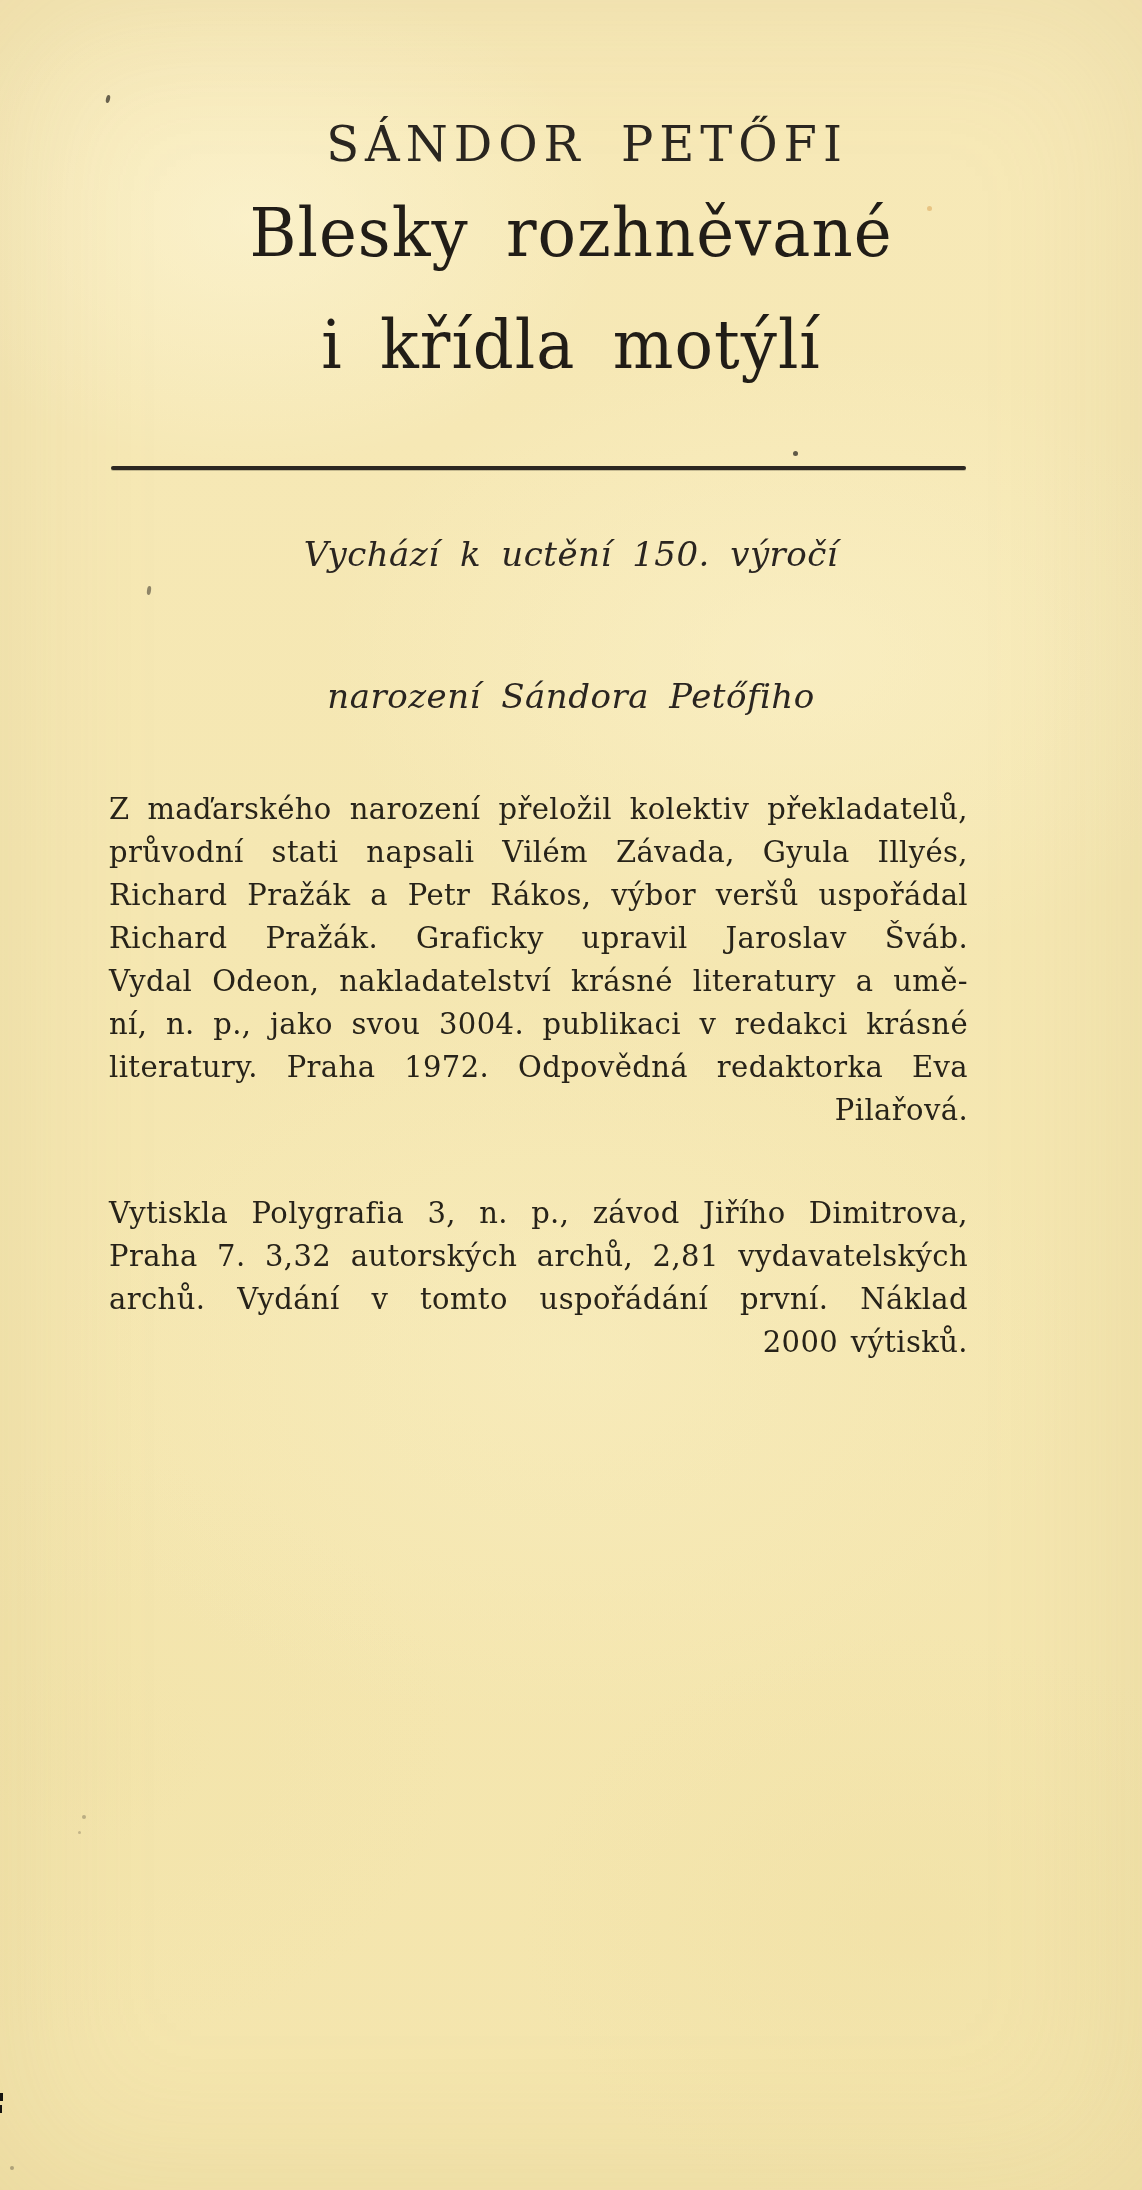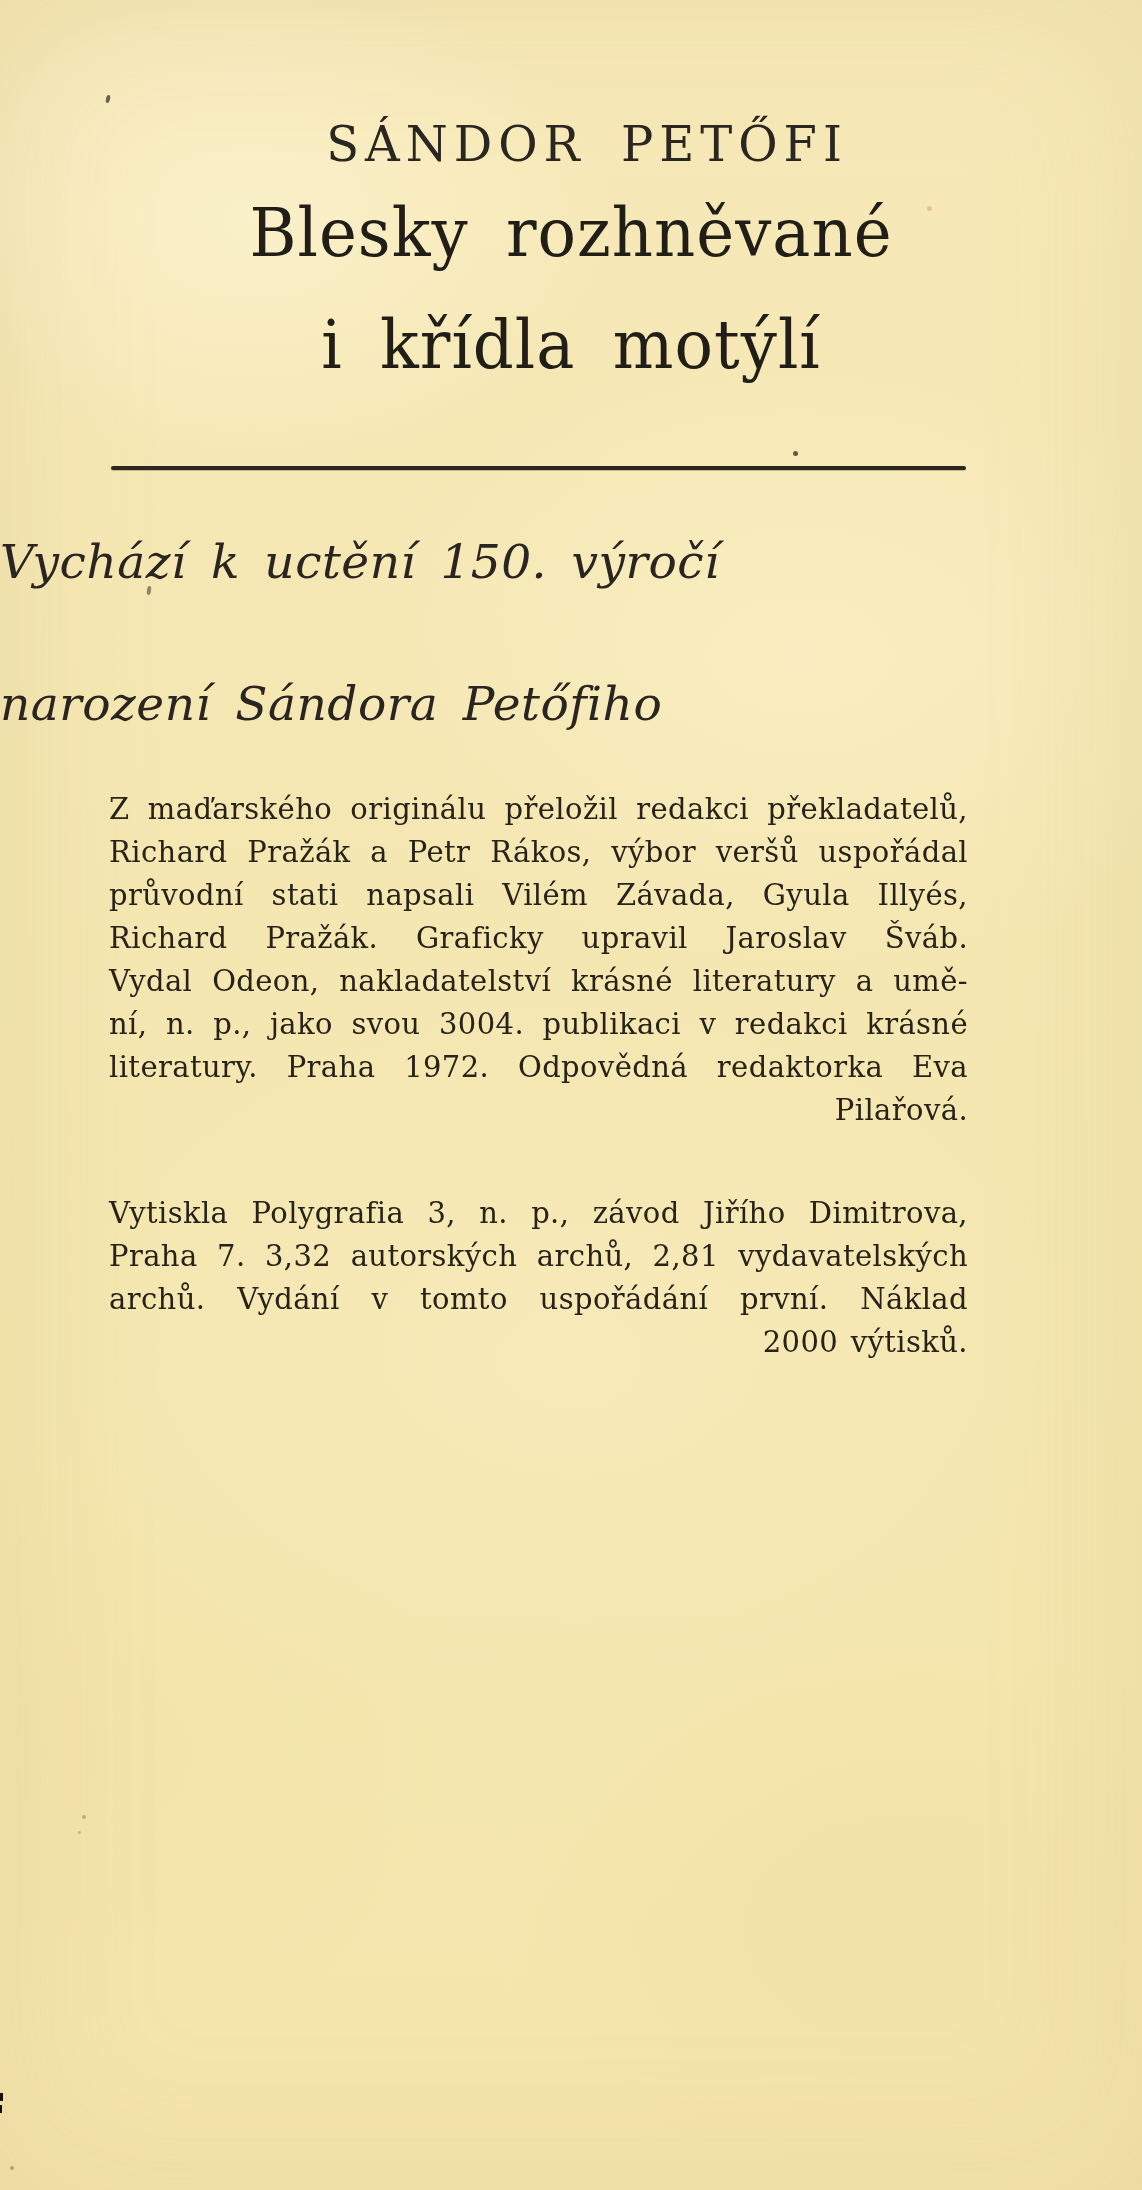--- a/index.html
+++ b/index.html
@@ -36,22 +36,22 @@
   }
   .title.l1{top:196px;}
   .title.l2{top:308px;}
   .rule{
     position:absolute; top:466px; left:111px; width:855px; height:4px;
     background:#2c2721; border-radius:2px;
     box-shadow:0 1px 0 rgba(44,39,33,0.25);
   }
   .dedication{
     position:absolute; left:0; width:100%;
-    font-style:italic;
-    font-size:47px; word-spacing:9px; letter-spacing:0.5px;
+    text-align:center; font-style:italic;
+    font-size:34px; word-spacing:9px; letter-spacing:0.5px;
     color:#2a2520;
   }
   .dedication.d1{top:534px;}
   .dedication.d2{top:632px;margin-top:44px;}
   .colophon{
     position:absolute; left:109px; width:859px;
     font-size:29px; line-height:43px;
     letter-spacing:0.4px; word-spacing:3px;
     color:#272319;
   }
@@ -82,23 +82,23 @@
 
   <h1 class="title l2">i křídla motýlí</h1>
 
   <div class="rule"></div>
 
   <div class="dedication d1">Vychází k uctění 150. výročí</div>
 
   <div class="dedication d2">narození Sándora Petőfiho</div>
 
   <div class="colophon p1">
-    <div class="jline">Z maďarského originálu přeložil redakci překladatelů,</div>
+    <div class="jline">Z maďarského narození přeložil kolektiv překladatelů,</div>
+    <div class="jline">průvodní stati napsali Vilém Závada, Gyula Illyés,</div>
     <div class="jline">Richard Pražák a Petr Rákos, výbor veršů uspořádal</div>
-    <div class="jline">průvodní stati napsali Vilém Závada, Gyula Illyés,</div>
     <div class="jline">Richard Pražák. Graficky upravil Jaroslav Šváb.</div>
     <div class="jline">Vydal Odeon, nakladatelství krásné literatury a umě-</div>
     <div class="jline">ní, n. p., jako svou 3004. publikaci v redakci krásné</div>
     <div class="jline">literatury. Praha 1972. Odpovědná redaktorka Eva</div>
     <div class="cline">Pilařová.</div>
   </div>
 
   <div class="colophon p2">
     <div class="jline">Vytiskla Polygrafia 3, n. p., závod Jiřího Dimitrova,</div>
     <div class="jline">Praha 7. 3,32 autorských archů, 2,81 vydavatelských</div>

